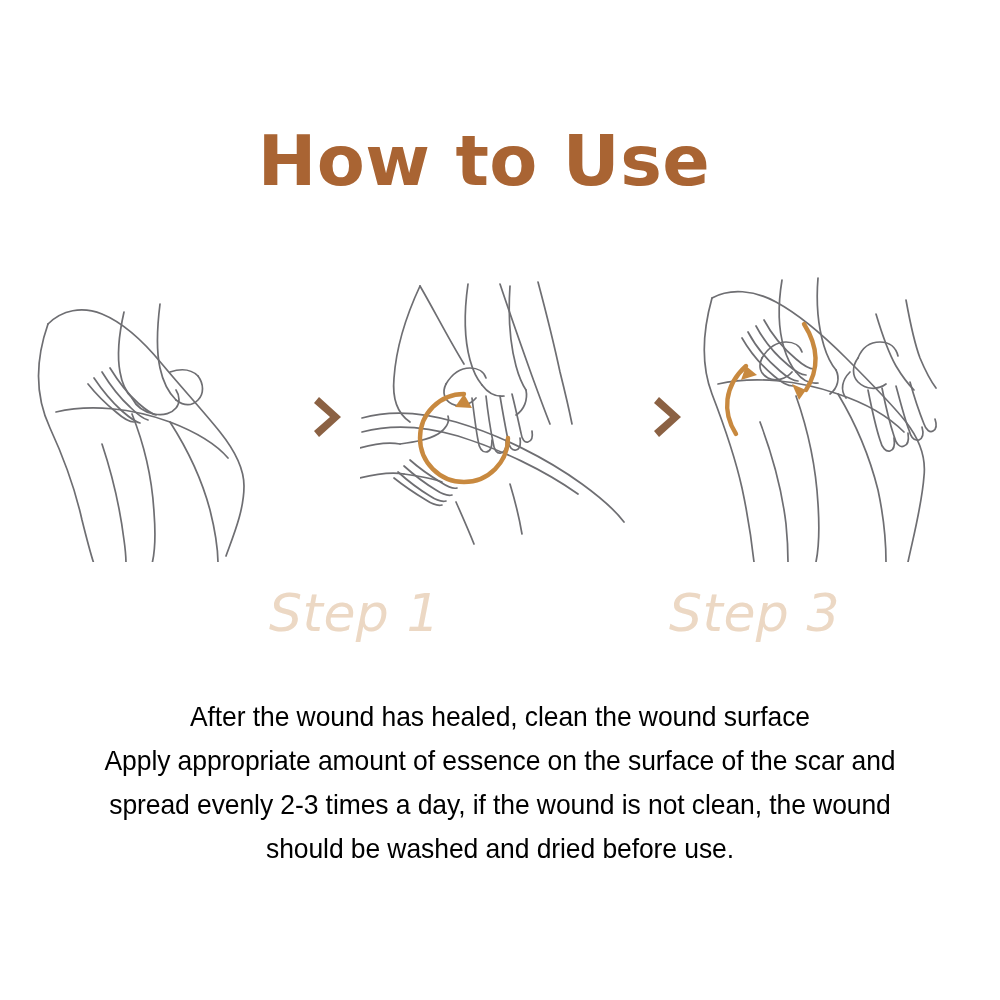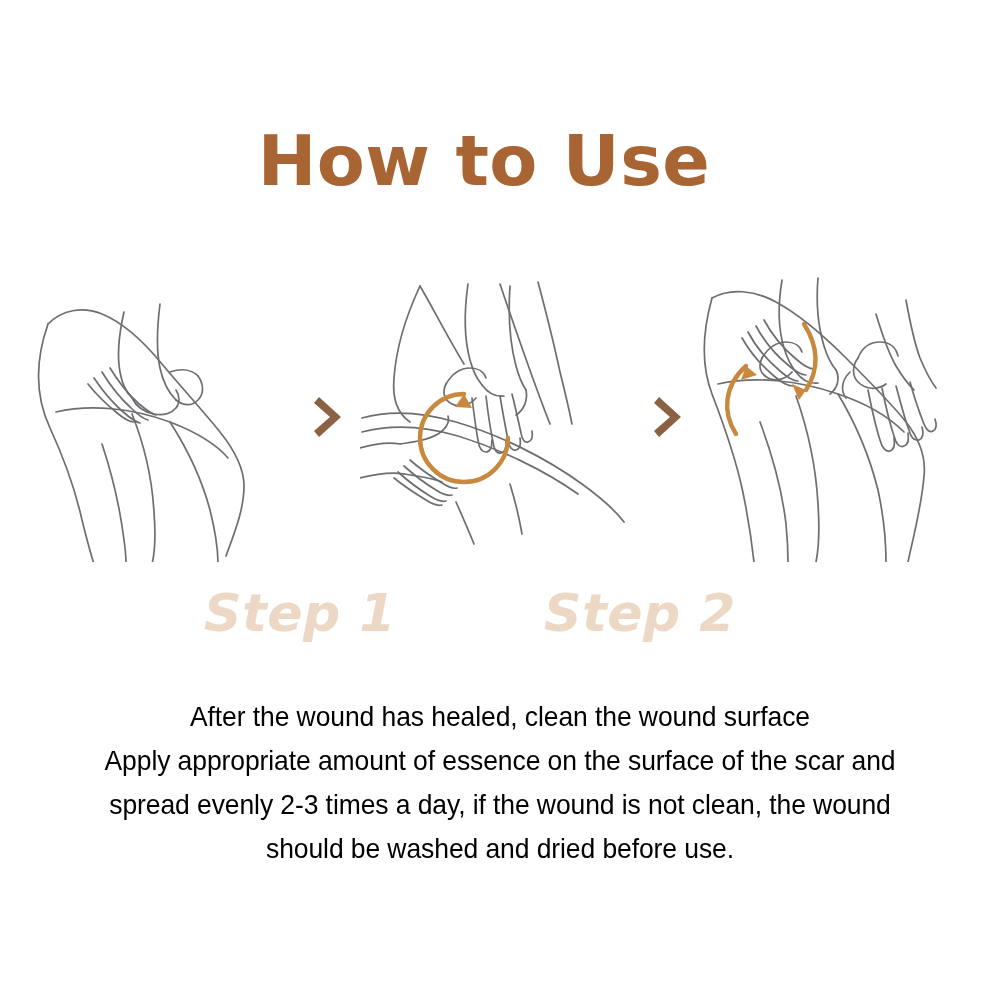--- a/index.html
+++ b/index.html
@@ -77,24 +77,24 @@
     width: 1000px;
     height: 70px;
     display: flex;
     flex-direction: row;
     align-items: center;
     justify-content: center;
   }
   .caption {
     flex: 0 0 auto;
     width: 280px;
-    text-align: center;
+    text-align: right;
     font-family: "DejaVu Sans", "Liberation Sans", sans-serif;
     font-style: italic;
-    font-weight: bold;
+    font-weight: normal;
     font-size: 52px;
     line-height: 1.05;
     color: #ecd8c4;
     letter-spacing: 0.5px;
     white-space: nowrap;
   }
   .caption-gap {
     flex: 0 0 auto;
     width: 60px;
   }
@@ -270,22 +270,22 @@
         <path d="M106 118 L92 112 L99 128 Z" fill="#c8893f" stroke="none"></path>
         <path d="M46 94 L41 108 L57 103 Z" fill="#c8893f" stroke="none"></path>
       </svg>
     </div>
 
   </div>
 
   <div class="captions">
     <div class="caption">Step 1</div>
     <div class="caption-gap"></div>
-    <div class="caption">Step 2</div>
     <div class="caption-gap"></div>
+    <div class="caption">Step 3</div>
   </div>
 
   <div class="body-copy">
     <span class="line">After the wound has healed, clean the wound surface</span>
     <span class="line">Apply appropriate amount of essence on the surface of the scar and</span>
     <span class="line">spread evenly 2-3 times a day, if the wound is not clean, the wound</span>
     <span class="line">should be washed and dried before use.</span>
   </div>
 
 </div>

